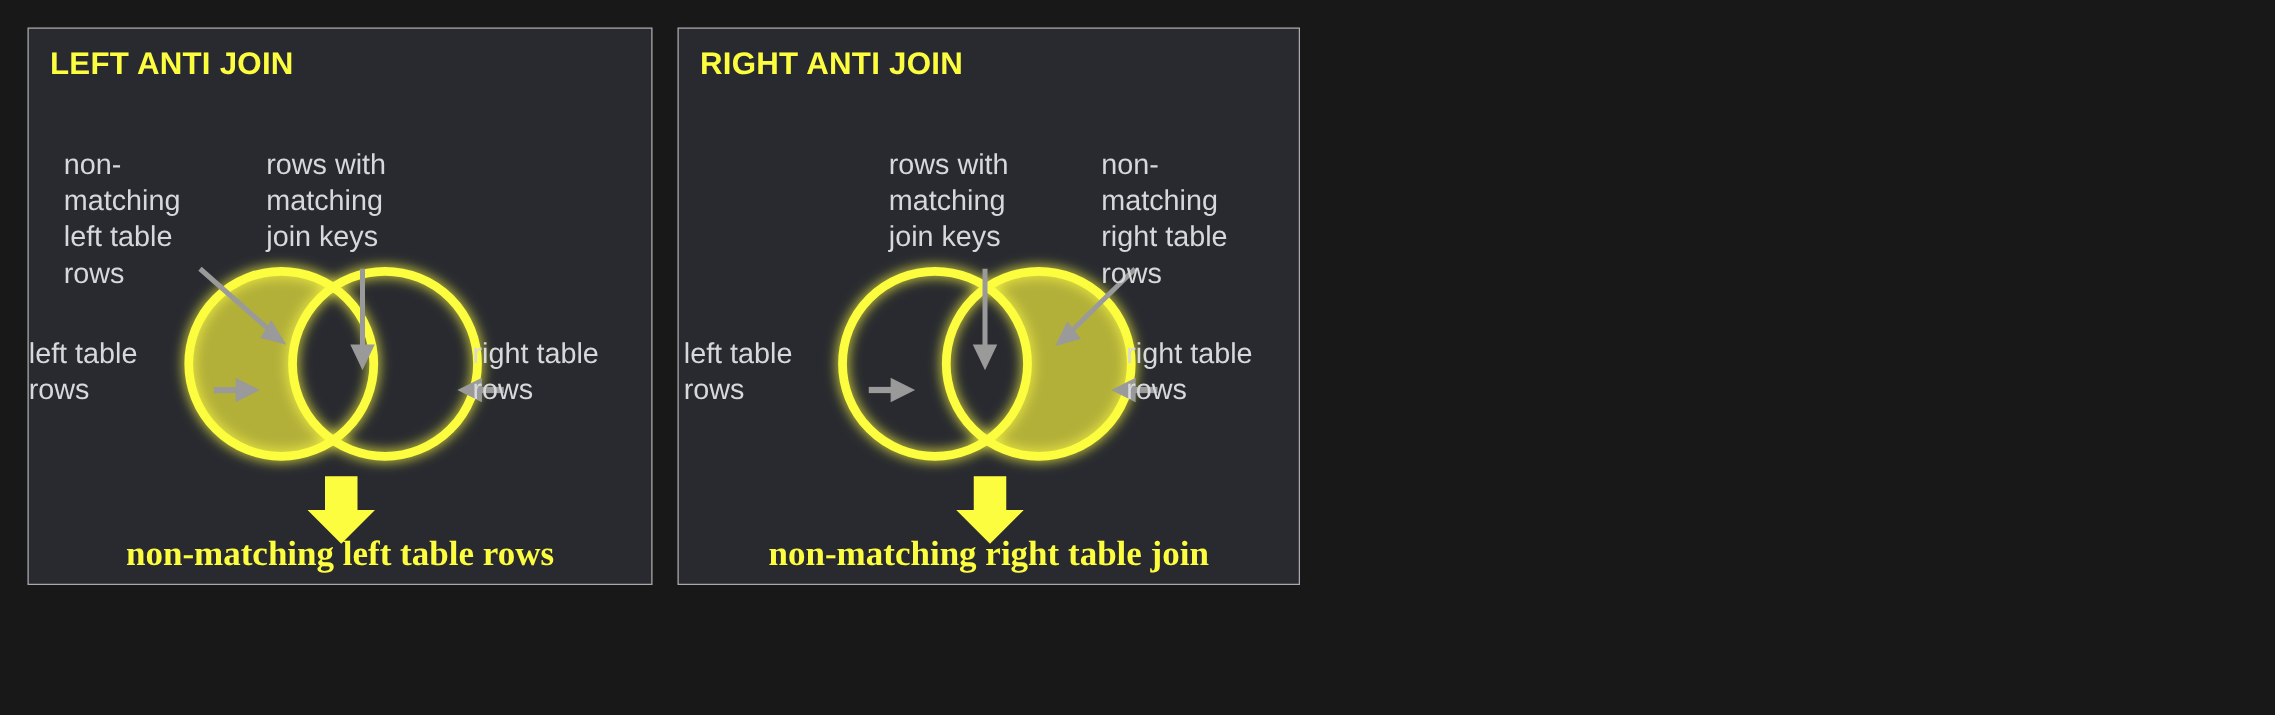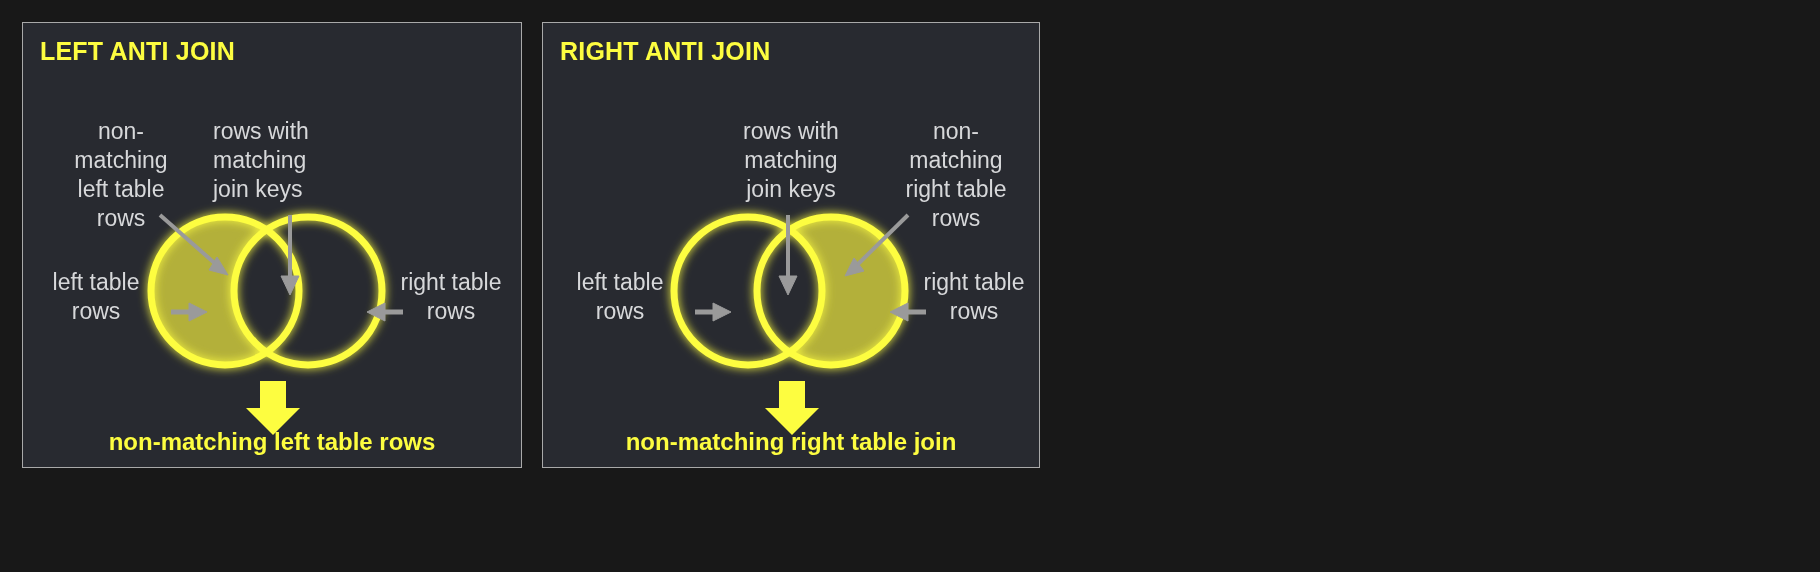--- a/index.html
+++ b/index.html
@@ -39,32 +39,33 @@
   }
   .venn-svg{position:absolute;left:0;top:0;}
 
   .anno{
     position:absolute;
     color:#d7d8da;
     font-size:23px;
     line-height:29px;
     white-space:pre-line;
   }
-  .anno.c{text-align:center;}
+  .anno.c{text-align:left;}
   .anno.l{text-align:left;}
 
   .caption{
     position:absolute;
     width:100%;
     text-align:center;
     color:#fdfd40;
-    font-size:24px;
+    font-size:28px;
     font-weight:bold;
     top:405px;
     left:0;
+    font-family:Liberation Serif, serif;
   }
 </style>
 </head>
 <body>
 
 <div class="stage">
 
   <div class="panel" id="panel-left">
 
     <div class="panel-title">LEFT ANTI JOIN</div>

